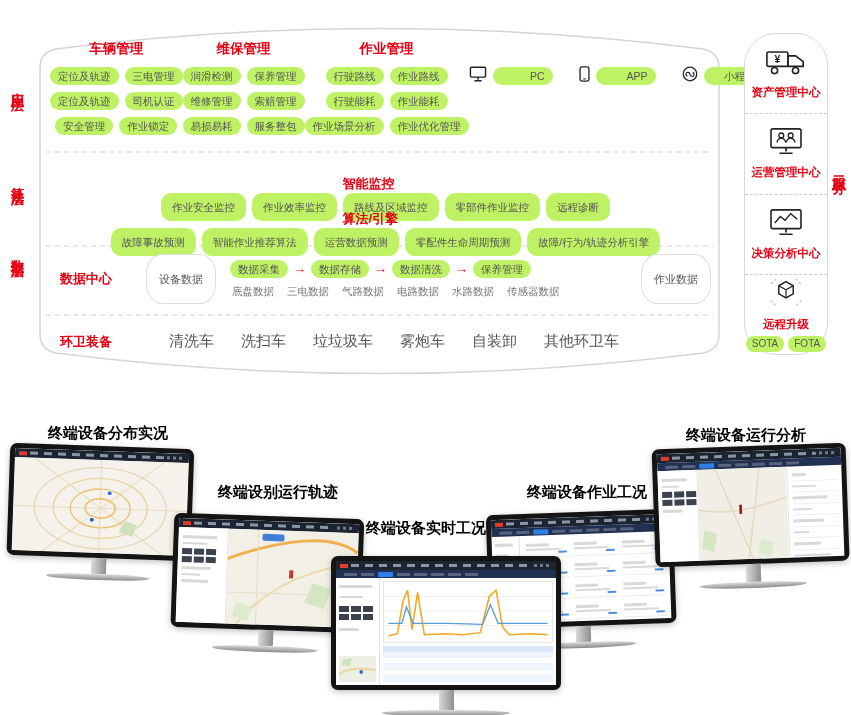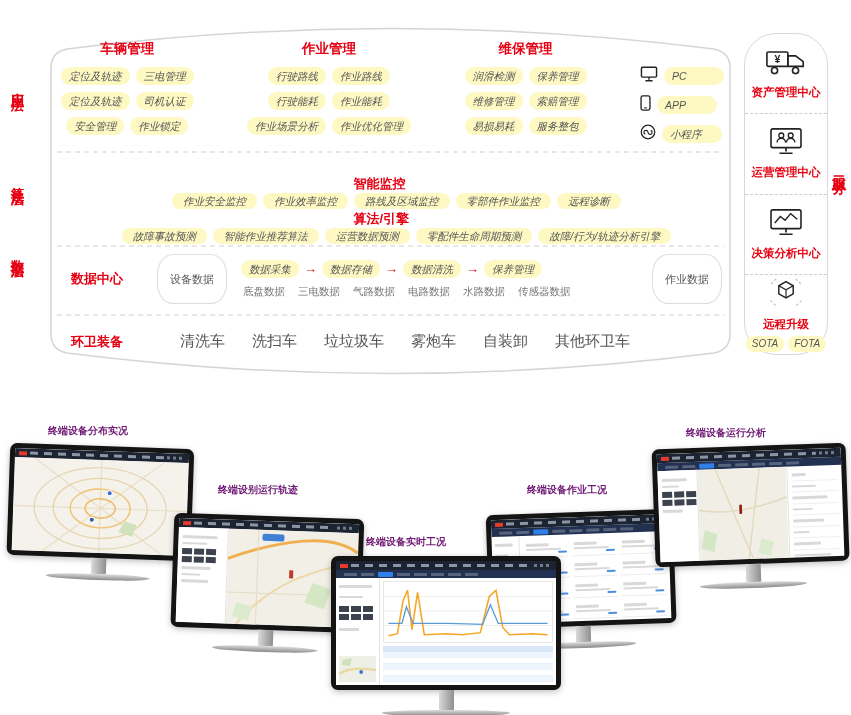--- a/index.html
+++ b/index.html
@@ -1,36 +1,36 @@
 <!DOCTYPE html>
 <html><head>
 <meta charset="utf-8">
 <style>
   html,body{margin:0;padding:0;background:#fff;}
   .page{position:relative;width:851px;height:715px;background:#fff;overflow:hidden;
         font-family:"Liberation Sans","DejaVu Sans",sans-serif;color:#333;}
   
-  .arch{position:absolute;left:43px;top:22px;width:695px;height:355px;}
+  .arch{position:absolute;left:32px;top:22px;width:695px;height:355px;}
   .arch-outline{position:absolute;left:0;top:0;width:100%;height:100%;}
   .layer-label{position:absolute;writing-mode:vertical-rl;text-orientation:upright;
                color:#e60012;font-weight:bold;font-size:13.5px;letter-spacing:3px;line-height:18px;}
-  .pill{display:inline-block;background:#fef9c3;border-radius:10px;padding:3px 8px;
-        font-size:10.5px;color:#555;white-space:nowrap;text-align:left;line-height:12px;font-style:italic;}
+  .pill{display:inline-block;background:#bef264;border-radius:10px;padding:3px 8px;
+        font-size:10.5px;color:#555;white-space:nowrap;text-align:right;line-height:12px;}
   .app-row{position:absolute;left:18px;top:18px;right:14px;display:flex;justify-content:space-between;align-items:flex-start;}
   .group{display:flex;flex-direction:column;align-items:center;gap:7px;}
   .gtitle{color:#e60012;font-weight:bold;font-size:13.5px;margin-bottom:2px;white-space:nowrap;}
   .prow{display:flex;gap:6px;}
-  .clients{display:flex;flex-direction:column;gap:9px;padding-top:26px;}
+  .clients{display:flex;flex-direction:row;gap:26px;padding-top:26px;}
   .client{display:flex;align-items:center;gap:6px;}
   .cpill{width:44px;}
   .algo-rows{position:absolute;left:28px;top:146px;right:16px;}
   .algo-row{display:flex;align-items:center;height:24px;margin:7px 0 11px 0;flex-direction:column;}
   .row-title{width:86px;color:#e60012;font-weight:bold;font-size:13px;white-space:nowrap;}
   .row-pills{flex:1;display:flex;justify-content:space-between;gap:6px;}
-  .apill{padding:2px 11px;}
+  .apill{padding:8px 11px;}
   .data-row{position:absolute;left:28px;top:232px;right:16px;display:flex;align-items:center;}
   .barrel{width:68px;height:48px;border:1px solid #ddd;border-radius:16px/20px;background:#fff;
           display:flex;align-items:center;justify-content:center;font-size:11px;color:#555;flex:none;}
   .flow-wrap{flex:1;display:flex;flex-direction:column;gap:7px;padding:0 14px;}
   .flow{display:flex;align-items:center;gap:5px;}
   .flow-arrow{color:#e60012;font-weight:bold;font-size:13px;line-height:10px;}
   .types{display:flex;gap:13px;font-size:10.5px;color:#777;padding-left:2px;white-space:nowrap;}
   .equip-row{position:absolute;left:28px;top:310px;display:flex;align-items:center;gap:27px;}
   .equip-title{width:86px;color:#e60012;font-weight:bold;font-size:13px;flex:none;margin-right:-4px;}
   .equip-item{font-size:15px;color:#555;white-space:nowrap;}
@@ -39,21 +39,21 @@
                border-radius:32px;display:flex;flex-direction:column;background:#fff;}
   .csec{flex:1;display:flex;flex-direction:column;align-items:center;justify-content:center;gap:4px;}
   .csec + .csec{border-top:1px dashed #ccc;}
   .cslabel{font-size:11.5px;color:#e60012;font-weight:bold;white-space:nowrap;}
   .cspills{display:flex;gap:4px;}
   .spill{font-size:10px;padding:2px 6px;}
   .cloud-vertical{position:absolute;left:829px;top:164px;writing-mode:vertical-rl;text-orientation:upright;
                   color:#e60012;font-weight:bold;font-size:14.5px;letter-spacing:2px;}
   
   .stage{position:absolute;left:0;top:408px;width:851px;height:307px;}
-  .mlabel{position:absolute;font-size:10px;font-weight:bold;color:#701a75;white-space:nowrap;}
+  .mlabel{position:absolute;font-size:15px;font-weight:bold;color:#000000;white-space:nowrap;}
   .monitor{position:absolute;display:flex;flex-direction:column;align-items:center;}
   .bezel{background:#141414;border-radius:7px;padding:5px;box-shadow:0 2px 6px rgba(0,0,0,.25);width:100%;box-sizing:border-box;}
   .screen{background:#fff;width:100%;overflow:hidden;position:relative;display:flex;flex-direction:column;}
   .neck{width:15px;background:linear-gradient(90deg,#d9d9d9,#8f8f8f);}
   .foot{width:56%;height:6px;border-radius:50%/60%;background:linear-gradient(#dedede,#8a8a8a);}
   
   .tb{height:9px;min-height:9px;background:#1c2431;display:flex;align-items:center;gap:3px;padding:0 4px;}
   .tlogo{width:8px;height:4px;background:#e23b2e;flex:none;}
   .tmenu{height:2.5px;flex:1;background:repeating-linear-gradient(90deg,#8b95a6 0 8px,transparent 8px 14px);}
   .tright{height:2.5px;width:18px;background:repeating-linear-gradient(90deg,#6f7a8c 0 3px,transparent 3px 6px);flex:none;}
@@ -104,47 +104,47 @@
           <div class="prow">
             <span class="pill">定位及轨迹</span>
             <span class="pill">司机认证</span>
           </div>
           <div class="prow">
             <span class="pill">安全管理</span>
             <span class="pill">作业锁定</span>
           </div>
         </div>
         <div class="group">
+          <div class="gtitle">维保管理</div>
+          <div class="prow">
+            <span class="pill">润滑检测</span>
+            <span class="pill">保养管理</span>
+          </div>
+          <div class="prow">
+            <span class="pill">维修管理</span>
+            <span class="pill">索赔管理</span>
+          </div>
+          <div class="prow">
+            <span class="pill">易损易耗</span>
+            <span class="pill">服务整包</span>
+          </div>
+        </div>
+        <div class="group">
           <div class="gtitle">作业管理</div>
           <div class="prow">
             <span class="pill">行驶路线</span>
             <span class="pill">作业路线</span>
           </div>
           <div class="prow">
             <span class="pill">行驶能耗</span>
             <span class="pill">作业能耗</span>
           </div>
           <div class="prow">
             <span class="pill">作业场景分析</span>
             <span class="pill">作业优化管理</span>
-          </div>
-        </div>
-        <div class="group">
-          <div class="gtitle">维保管理</div>
-          <div class="prow">
-            <span class="pill">润滑检测</span>
-            <span class="pill">保养管理</span>
-          </div>
-          <div class="prow">
-            <span class="pill">维修管理</span>
-            <span class="pill">索赔管理</span>
-          </div>
-          <div class="prow">
-            <span class="pill">易损易耗</span>
-            <span class="pill">服务整包</span>
           </div>
         </div>
         <div class="clients">
           <div class="client">
             <span class="cicon"><svg viewBox="0 0 20 18" width="18" height="16">
                 <rect x="1.5" y="1.5" width="17" height="11" rx="1.2" fill="none" stroke="#222" stroke-width="1.6"></rect>
                 <path d="M10 12.5 V15.5 M6 16.5 H14" stroke="#222" stroke-width="1.6" fill="none"></path>
               </svg></span>
             <span class="pill cpill">PC</span>
           </div>
@@ -338,21 +338,21 @@
                   <rect x="34" y="4" width="22" height="7" rx="2" fill="#3f7fd6"></rect>
                   <rect x="62" y="40" width="4" height="8" fill="#c0392b"></rect>
                 </svg>
               </div>
             </div>
           </div>
         </div>
         <div class="neck" style="height: 16px;"></div>
         <div class="foot"></div>
       </div>
-      <div class="mlabel" style="left: 366px; top: 127px;">终端设备实时工况</div>
+      <div class="mlabel" style="left: 366px; top: 111px;">终端设备实时工况</div>
       <div class="monitor" style="left: 331px; top: 148px; width: 230px; transform: rotate(0deg); z-index: 5;">
         <div class="bezel">
           <div class="screen" style="height: 124px;">
             <div class="tb">
               <span class="tlogo"></span>
               <span class="tmenu"></span>
               <span class="tright"></span>
             </div>
             <div class="tabbar">
               <span class="tabseg"></span>

